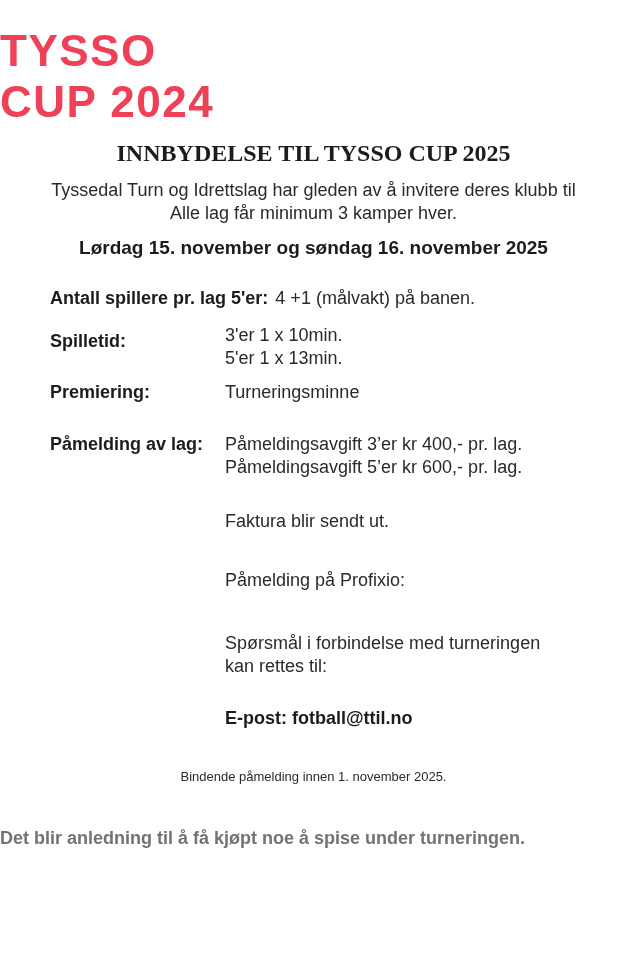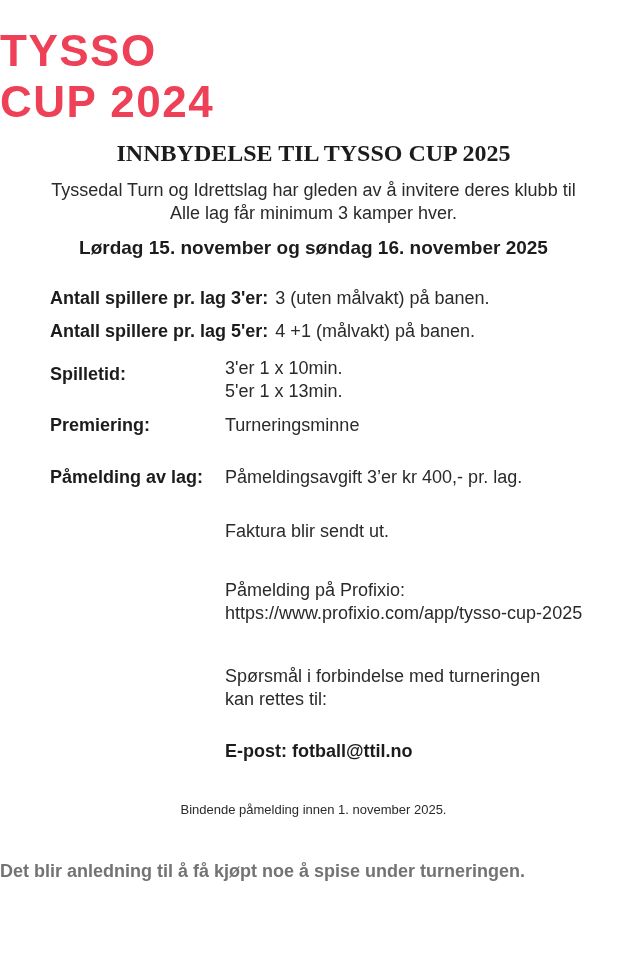--- a/index.html
+++ b/index.html
@@ -92,23 +92,20 @@
 
   <div class="intro">
     <div>Tyssedal Turn og Idrettslag har gleden av å invitere deres klubb til</div>
     <div>Alle lag får minimum 3 kamper hver.</div>
   </div>
 
   <div class="dates">Lørdag 15. november og søndag 16. november 2025</div>
 
   <div class="details">
 
-    <div class="inline-row">
-      <span class="lbl">Antall spillere pr. lag 3'er:</span><span class="val">3 (uten målvakt) på banen.</span>
-    </div>
 
     <div class="inline-row">
       <span class="lbl">Antall spillere pr. lag 5'er:</span><span class="val">4 +1 (målvakt) på banen.</span>
     </div>
 
     <div class="def-row row-playtime">
       <div class="def-label">Spilletid:</div>
       <div class="def-value">
         <div>3'er 1 x 10min.</div>
         <div>5'er 1 x 13min.</div>
@@ -117,33 +114,33 @@
 
     <div class="def-row row-prizes">
       <div class="def-label">Premiering:</div>
       <div class="def-value">Turneringsminne</div>
     </div>
 
     <div class="def-row row-registration">
       <div class="def-label">Påmelding av lag:</div>
       <div class="def-value">
         <div>Påmeldingsavgift 3’er kr 400,- pr. lag.</div>
+        <div>Påmeldingsavgift 5’er kr 600,- pr. lag.</div>
       </div>
     </div>
 
     <div class="def-row row-invoice">
       <div class="def-label"></div>
       <div class="def-value">Faktura blir sendt ut.</div>
     </div>
 
     <div class="def-row row-profixio">
       <div class="def-label"></div>
       <div class="def-value">
         <div>Påmelding på Profixio:</div>
-        <div>https://www.profixio.com/app/tysso-cup-2025</div>
       </div>
     </div>
 
     <div class="def-row row-questions">
       <div class="def-label"></div>
       <div class="def-value">
         <div>Spørsmål i forbindelse med turneringen</div>
         <div>kan rettes til:</div>
       </div>
     </div>

